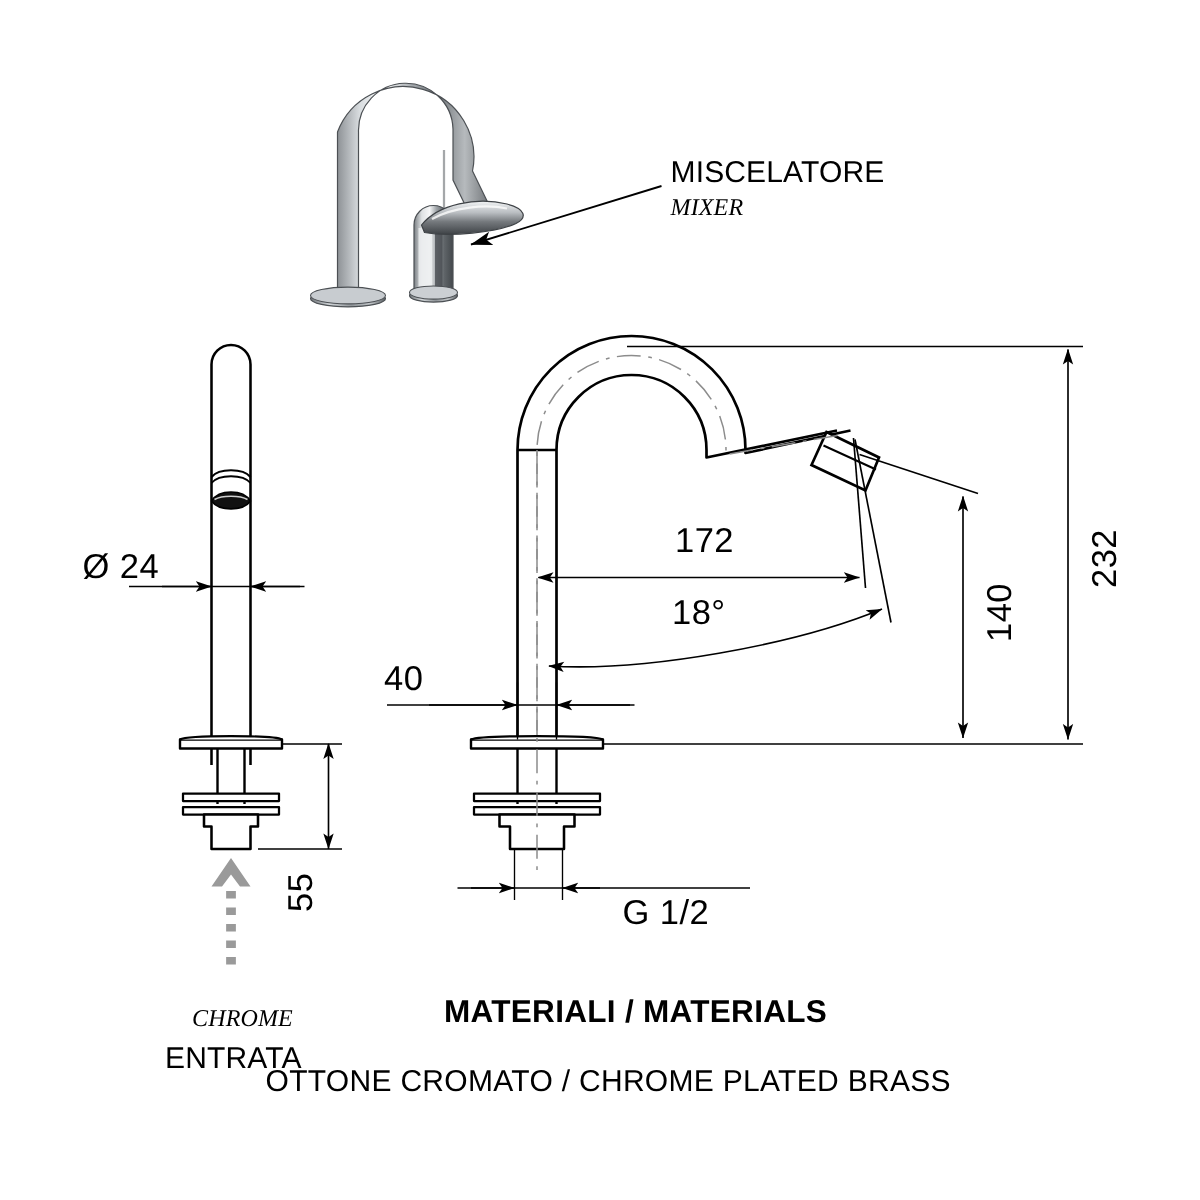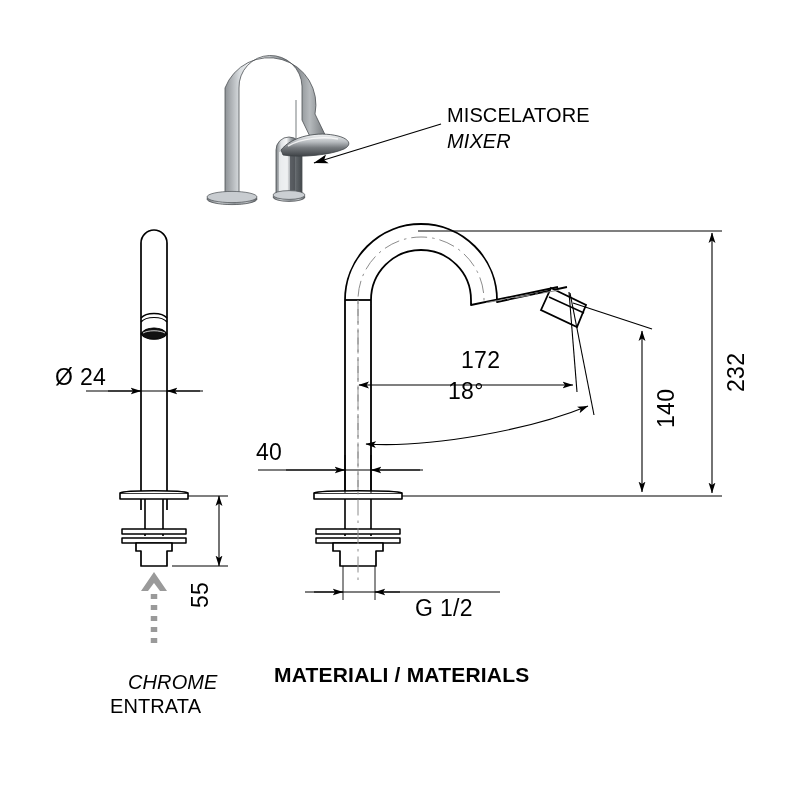--- a/index.html
+++ b/index.html
@@ -29,21 +29,21 @@
     height: 800px;
   }
   .txt {
     position: absolute;
     white-space: nowrap;
     font-family: "Liberation Sans", sans-serif;
     color: #000000;
     line-height: 1;
   }
   .t-label      { font-size: 20px; letter-spacing: .1px; }
-  .t-label-it   { font-size: 20px; font-style: italic; letter-spacing: .1px; }
+  .t-label-it   { font-size: 16px; font-style: italic; letter-spacing: .1px; font-family: Liberation Serif, serif; }
   .t-dim        { font-size: 23px; letter-spacing: .3px; }
   .t-dim-rot    { font-size: 23px; letter-spacing: .3px; transform: rotate(-90deg); transform-origin: left top; }
   .t-mat-head   { font-size: 21px; font-weight: bold; letter-spacing: .2px; }
   .t-mat-body   { font-size: 20px; letter-spacing: .2px; }
 </style>
 </head>
 <body>
 
 <div id="sheet">
 
@@ -246,27 +246,28 @@
   <div class="txt t-label" style="left:447px; top:105px;">MISCELATORE</div>
   <div class="txt t-label-it" style="left:447px; top:131px;">MIXER</div>
 
   <div class="txt t-dim" style="left:55px; top:366px;">Ø 24</div>
 
   <div class="txt t-dim-rot" style="left:189px; top:608px;">55</div>
 
   <div class="txt t-label" style="left:110px; top:648px;margin-top:48px;">ENTRATA</div>
   <div class="txt t-label-it" style="left:128px; top:672px;">CHROME</div>
 
-  <div class="txt t-dim" style="left:461px; top:349px;">172</div>
-
-  <div class="txt t-dim" style="left:448px; top:380px;">18°</div>
+  <div class="txt t-dim" style="left:450px; top:349px;">172</div>
+
+  <div class="txt t-dim" style="left:448px; top:397px;">18°</div>
 
   <div class="txt t-dim-rot" style="left:655px; top:428px;">140</div>
 
   <div class="txt t-dim-rot" style="left:725px; top:392px;">232</div>
 
   <div class="txt t-dim" style="left:256px; top:441px;">40</div>
 
   <div class="txt t-dim" style="left:415px; top:563px;margin-top:34px;">G 1/2</div>
 
-  <div class="txt t-mat-head" style="left:274px; top:664px;">MATERIALI / MATERIALS</div>
+  <div class="txt t-mat-head" style="left:296px; top:664px;">MATERIALI / MATERIALS</div>
+  <div class="txt t-mat-body" style="left:177px; top:711px;">OTTONE CROMATO / CHROME PLATED BRASS</div>
 
 </div>
 
 </body></html>

